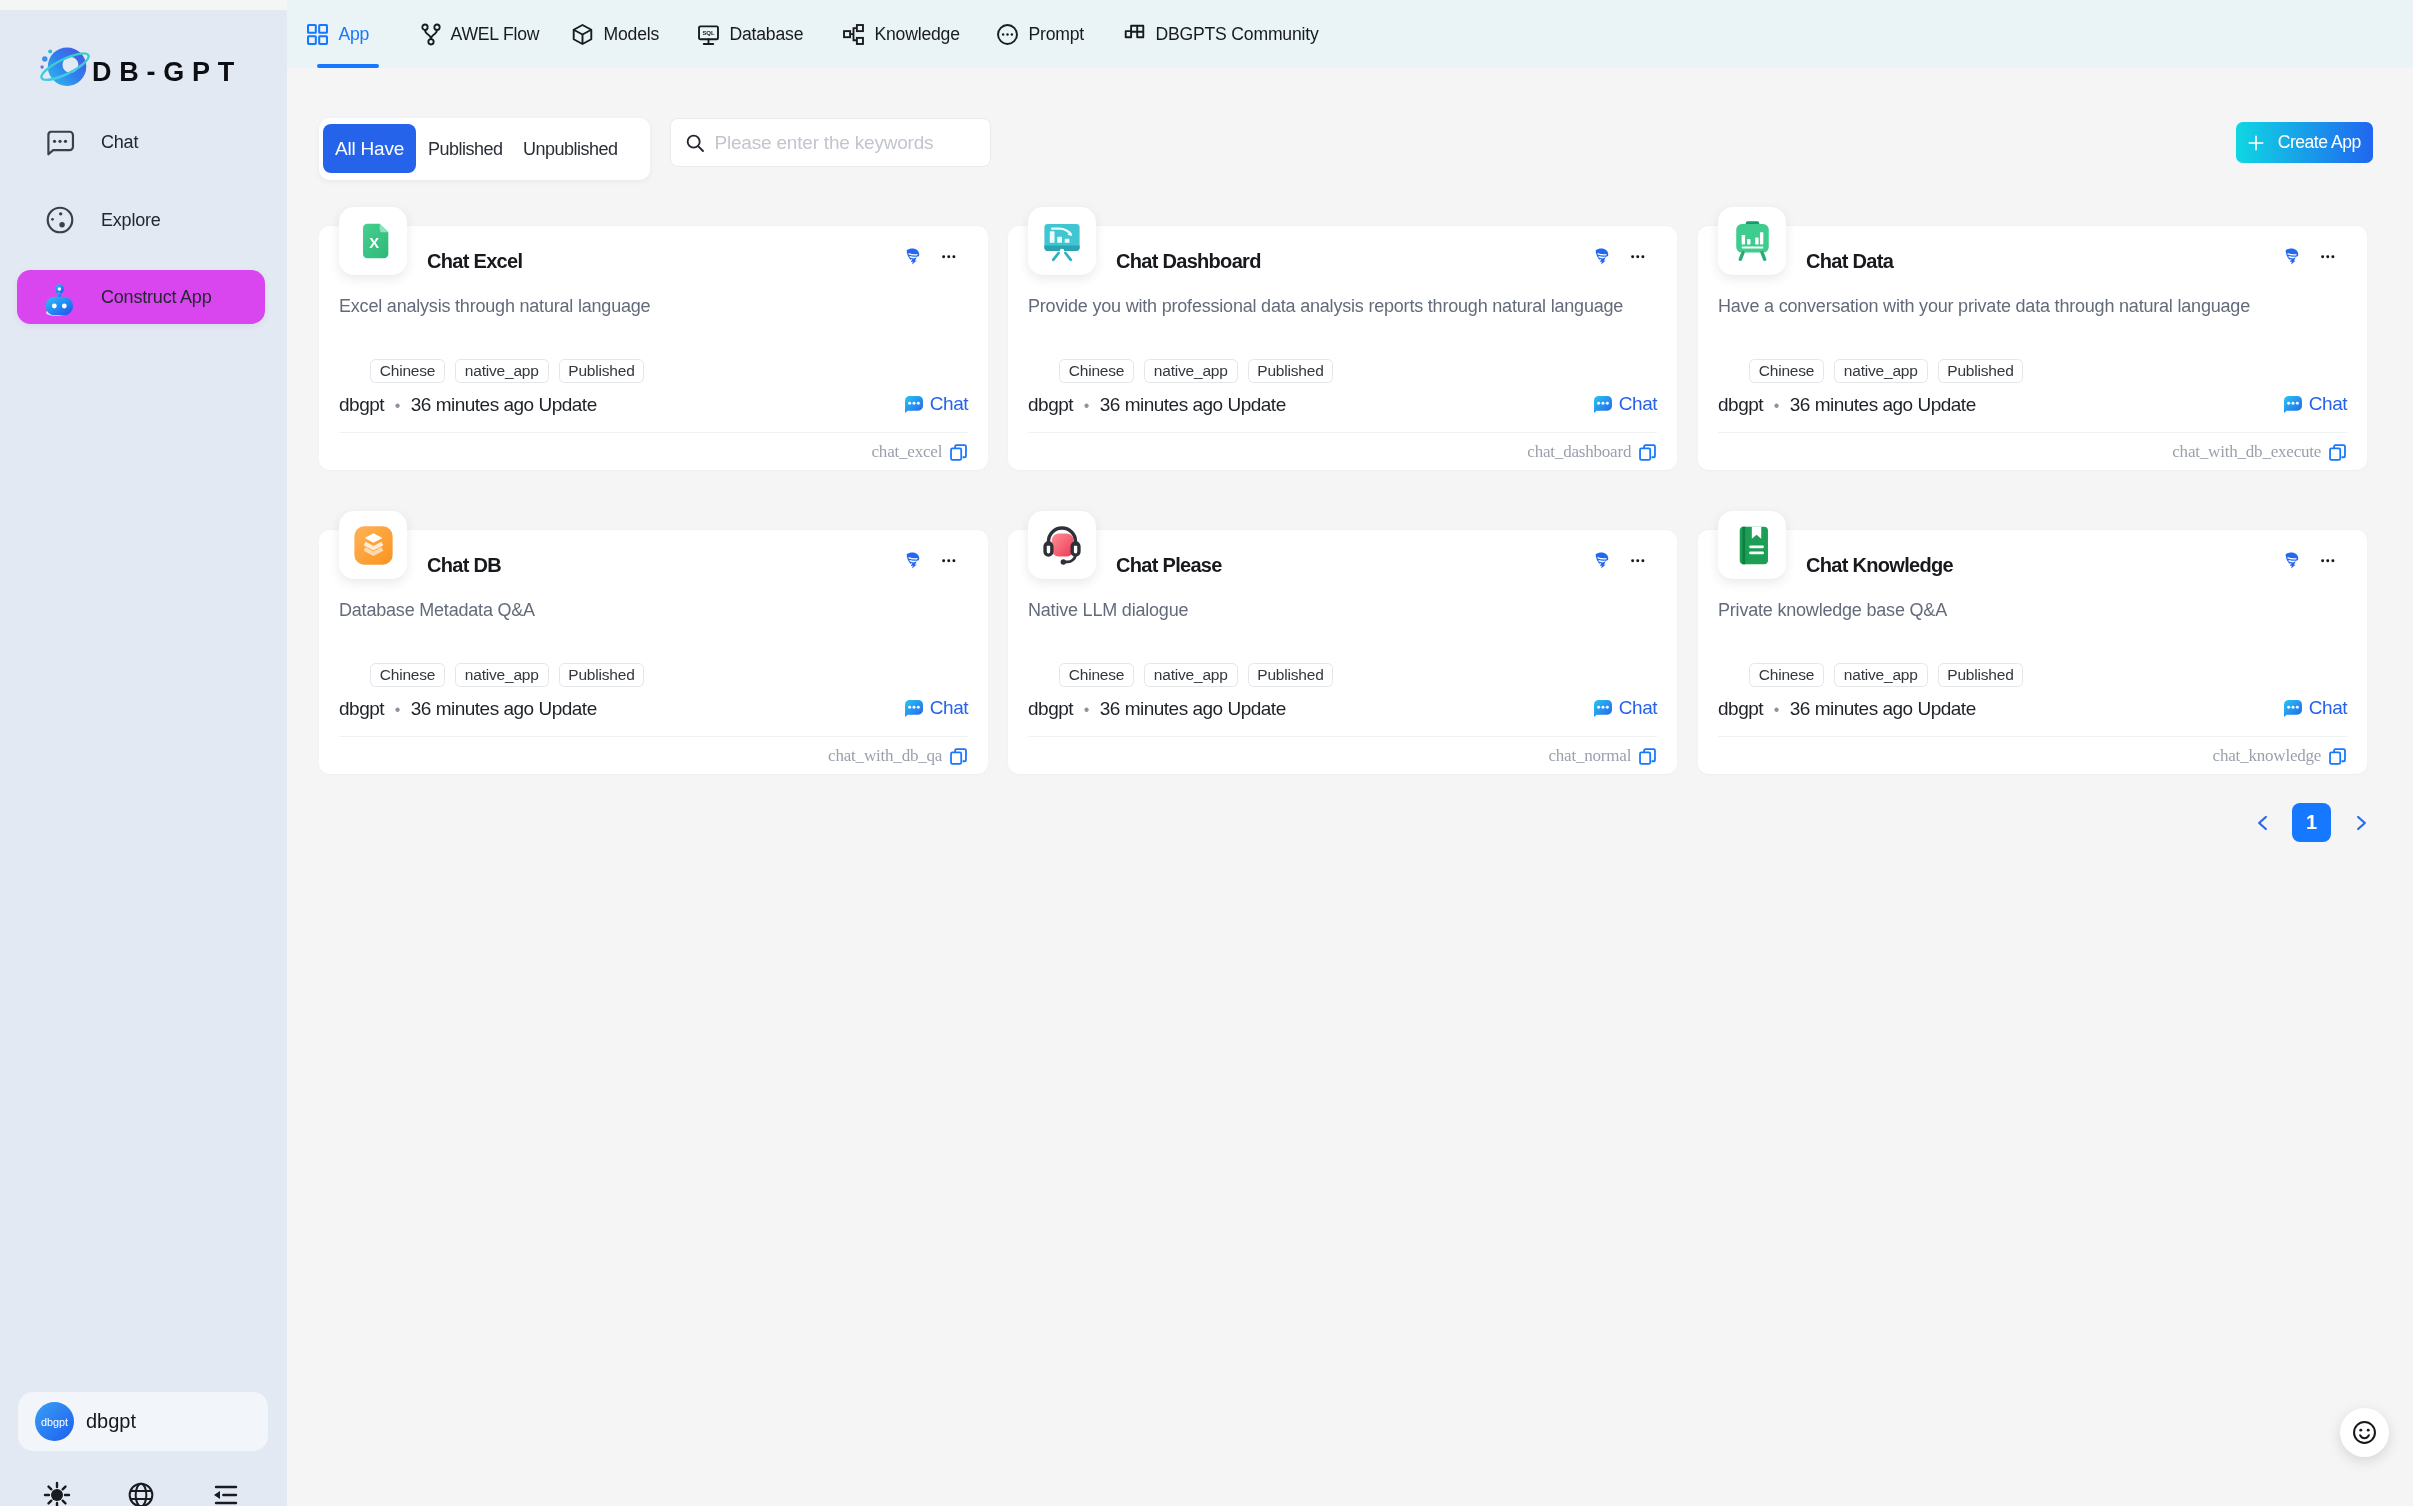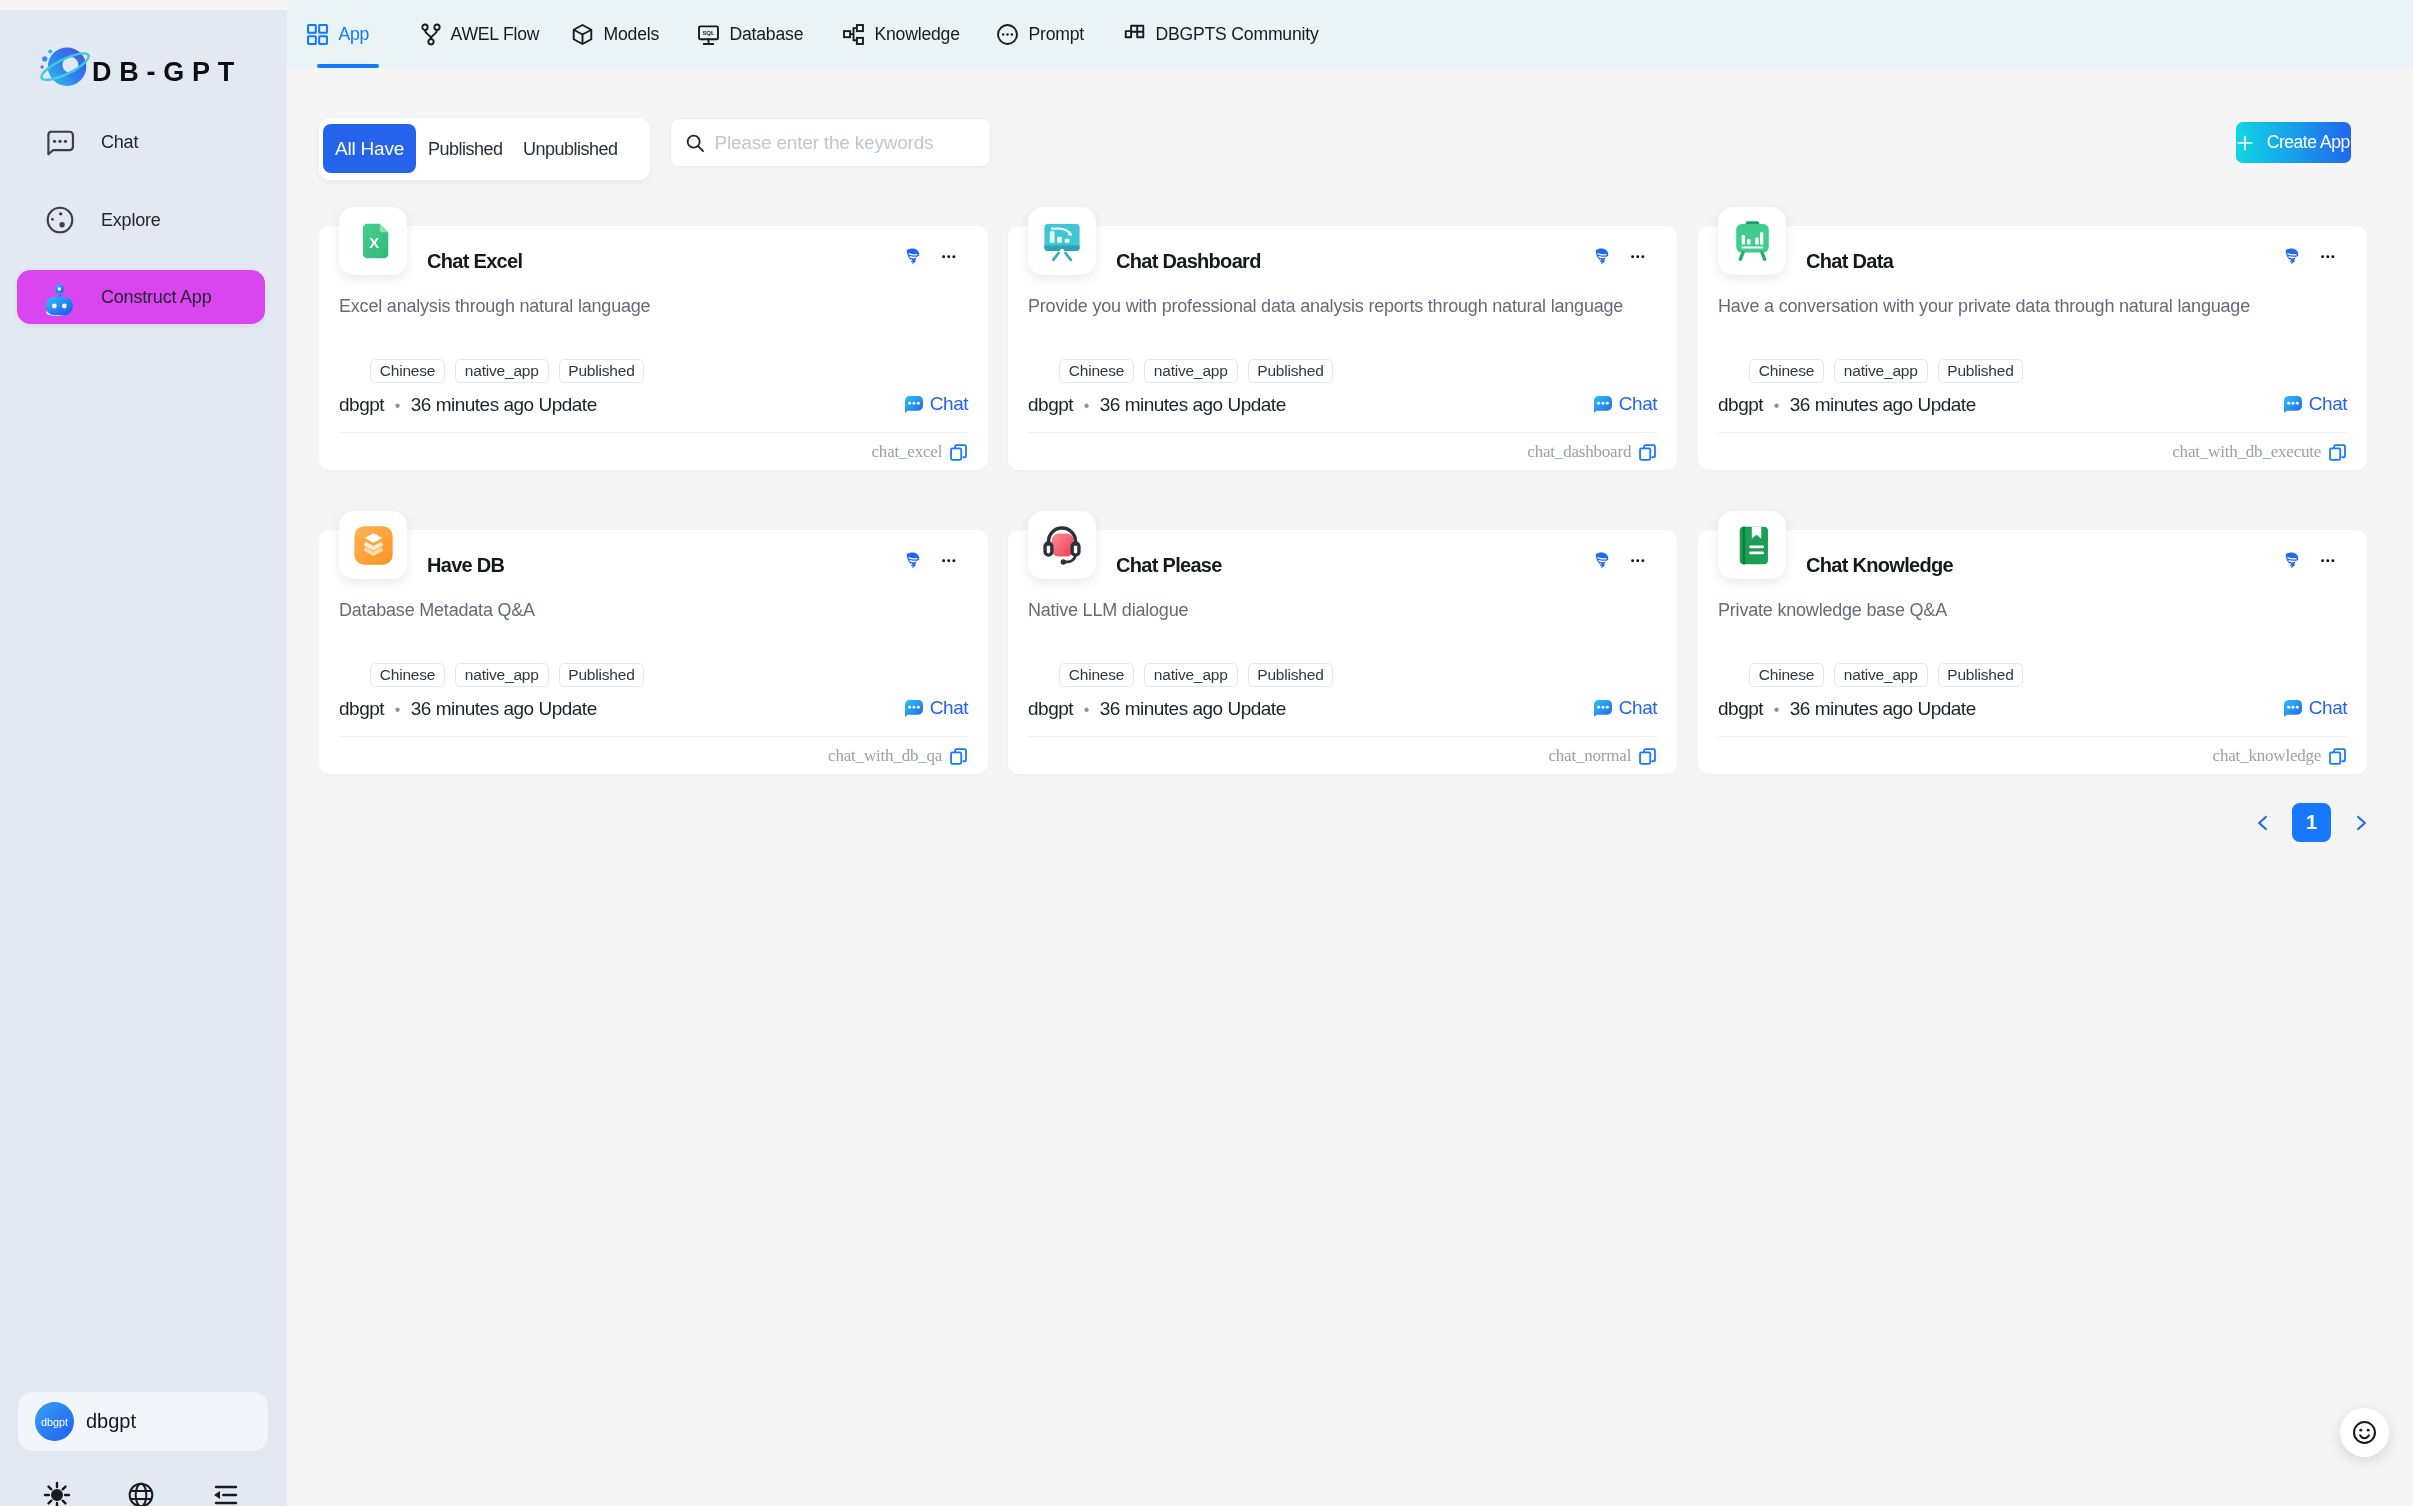--- a/index.html
+++ b/index.html
@@ -24,21 +24,21 @@
 .tab svg { margin-right:9.5px; }
 .tab.active { color:#1677ff; }
 #underline { position:absolute; left:30px; top:64px; width:62px; height:4px; background:#1677ff; border-radius:2px; }
 
 
 #tabsbox { position:absolute; left:319px; top:118px; width:331px; height:62px; background:#fff; border-radius:10.8px; box-shadow:0 2px 6.8px rgba(0,0,0,0.05); }
 #allapps { position:absolute; left:4px; top:6px; width:93px; height:49px; background:#2563eb; border-radius:8px; color:#fff; font-size:19px; display:flex; align-items:center; justify-content:center; letter-spacing:-0.2px; }
 .tabtxt { position:absolute; top:0; height:62px; display:flex; align-items:center; font-size:18px; color:#2a2e37; letter-spacing:-0.5px; }
 #searchbox { position:absolute; left:670px; top:118px; width:321px; height:49px; background:#fff; border:1.4px solid #e9ebef; border-radius:8px; display:flex; align-items:center; }
 #searchbox .ph { font-size:19px; color:#c1c5cd; margin-left:9.5px; letter-spacing:-0.2px; }
-#createbtn { position:absolute; left:2236px; top:122px; width:115px; height:41px; border-radius:6.8px; background:linear-gradient(90deg,#0fd7e2,#2166f0); color:#fff; font-size:17.6px; display:flex; align-items:center; justify-content:center; letter-spacing:-0.5px; }
+#createbtn { position:absolute; left:2236px; top:122px; width:137px; height:41px; border-radius:6.8px; background:linear-gradient(90deg,#0fd7e2,#2166f0); color:#fff; font-size:17.6px; display:flex; align-items:center; justify-content:center; letter-spacing:-0.5px; }
 
 
 .card { position:absolute; width:669px; height:244px; background:#fff; border-radius:10.8px; box-shadow:0 0.7px 2.7px rgba(0,0,0,0.03); }
 .iconbox { position:absolute; left:20px; top:-19px; width:68px; height:68px; background:#fff; border-radius:15px; box-shadow:0 4px 10.8px rgba(40,50,70,0.10); display:flex; align-items:center; justify-content:center; }
 .ctitle { position:absolute; left:108px; top:24px; font-size:20px; font-weight:bold; color:#17191d; letter-spacing:-0.7px; }
 .cwing { position:absolute; left:587px; top:22px; }
 .cdots { position:absolute; left:623px; top:28px; width:13.5px; height:5.4px; }
 .cdesc { position:absolute; left:20px; top:70px; font-size:18px; color:#636b7a; letter-spacing:-0.2px; }
 .ctags { position:absolute; left:12px; top:133px; display:flex;padding-left:39px; }
 .ctags span { height:24px; border:1.4px solid #e4e6ea; border-radius:5.4px; background:#fff; color:#33373e; font-size:15.5px; display:flex; align-items:center; padding:0 8.8px; margin-right:10px; letter-spacing:-0.2px; }
@@ -394,21 +394,21 @@
               <stop offset="0" stop-color="#ffb257"></stop>
               <stop offset="1" stop-color="#f9941f"></stop>
             </linearGradient>
           </defs>
 <rect x="2" y="2" width="56" height="56" rx="14" fill="url(#dbg)"></rect>
 <path d="M30,12 l13,7 -13,7 -13,-7 z" fill="#ffffff"></path>
 <path d="M17,27 l13,7 13,-7" fill="none" stroke="#ffffffcc" stroke-width="6"></path>
 <path d="M17,35 l13,7 13,-7" fill="none" stroke="#ffffff99" stroke-width="6"></path>
 </svg>
       </div>
-    <div class="ctitle">Have DB</div>
+    <div class="ctitle">Chat DB</div>
     <div class="cwing"><svg width="14" height="17" viewBox="0 0 21 25">
           <path d="M1,3 C6,-0.6 13.5,-0.5 17,3.2 C19.6,6 20.6,9.4 19.4,11.8 L6.6,17.4 C3,13.4 1,8.2 1,3 Z" fill="#2468f2"></path>
           <path d="M3.8,8.2 C8,10 12.5,10.6 17.2,9.7" stroke="#fff" stroke-width="1.9" fill="none"></path>
           <path d="M5.3,12.6 C9,14.1 12.4,14.3 15.6,13.3" stroke="#fff" stroke-width="1.9" fill="none"></path>
           <path d="M9.3,16.6 L15.8,13.8 L13.6,19.6 L16.4,18.6 L9,24.6 L10.3,20 L7.2,21 Z" fill="#2468f2"></path>
         </svg></div>
     <svg class="cdots" viewBox="0 0 20 8">
         <circle cx="2.4" cy="4" r="2.2" fill="#15171a"></circle>
         <circle cx="10" cy="4" r="2.2" fill="#15171a"></circle>
         <circle cx="17.6" cy="4" r="2.2" fill="#15171a"></circle>

